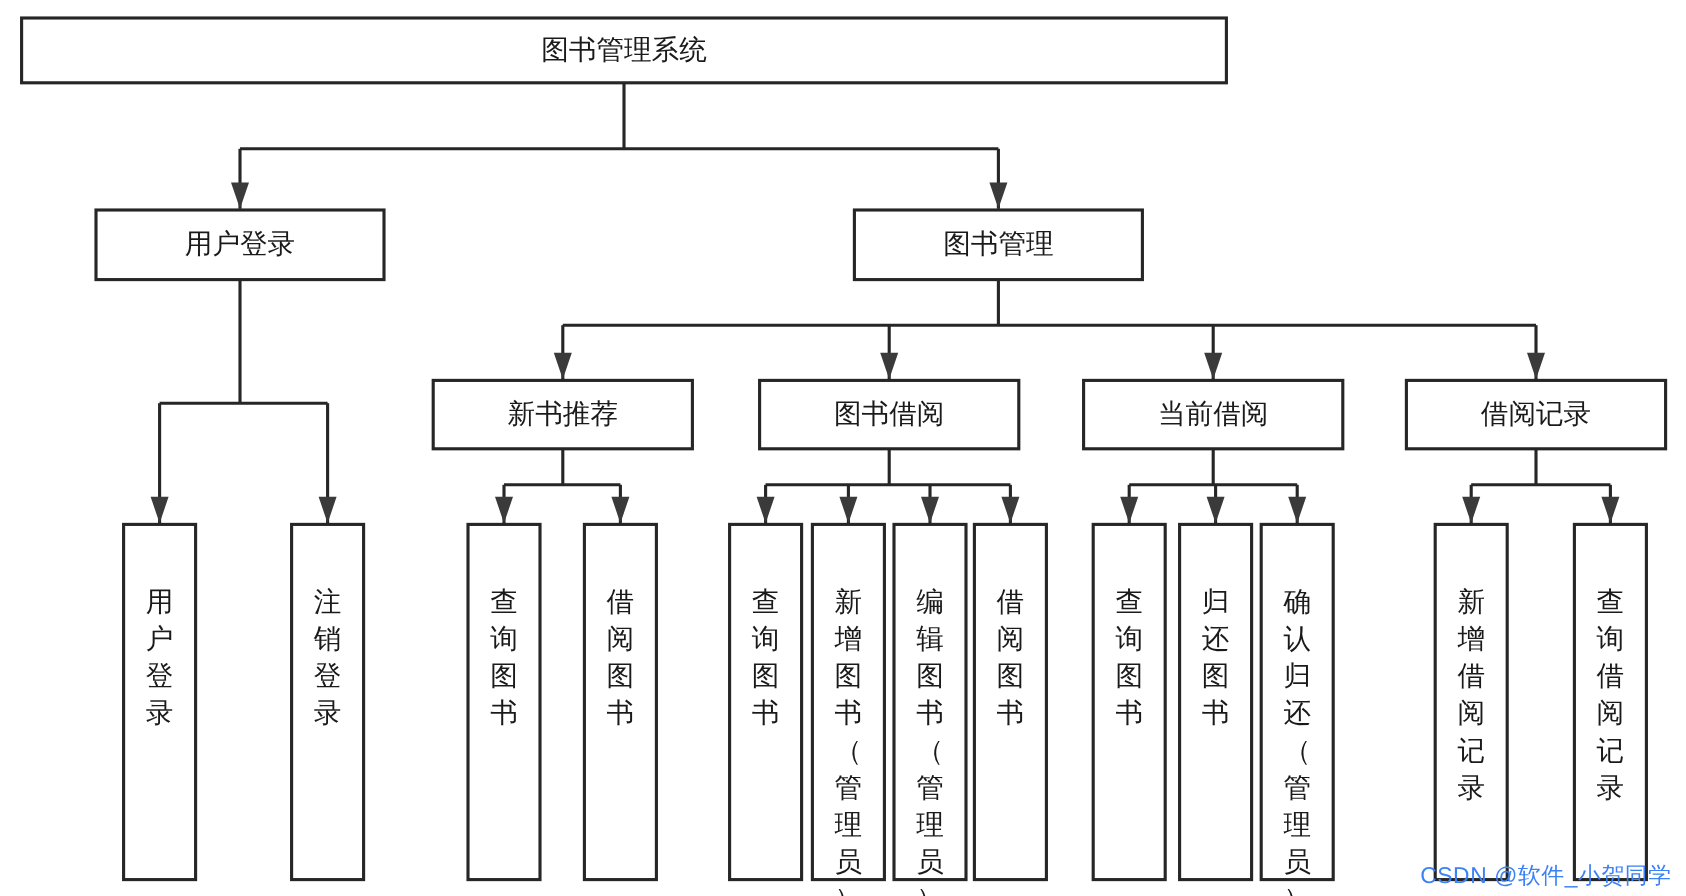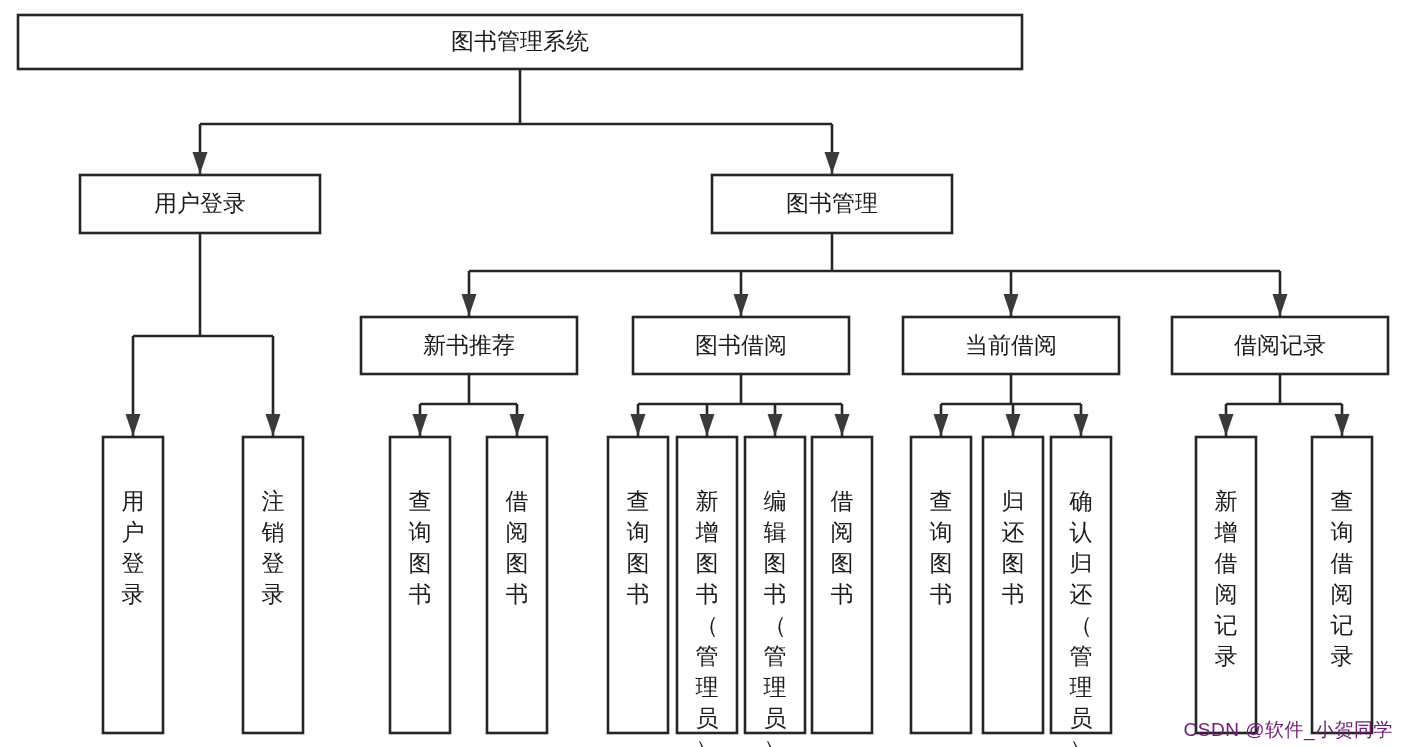--- a/index.html
+++ b/index.html
@@ -54,21 +54,21 @@
     font-size: 23px;
     fill: #1a1a1a;
     text-anchor: middle;
   }
   .watermark {
     position: absolute;
     right: 12px;
     bottom: 4px;
     font-family: "Liberation Sans", "DejaVu Sans", sans-serif;
     font-size: 19px;
-    color: #701a75;
+    color: #3b82f6;
     white-space: nowrap;
     letter-spacing: 0.5px;
   }
 </style>
 </head>
 <body>
 
 <div id="diagram-root">
 
   <svg class="flowchart" viewBox="0 0 1405 747">

